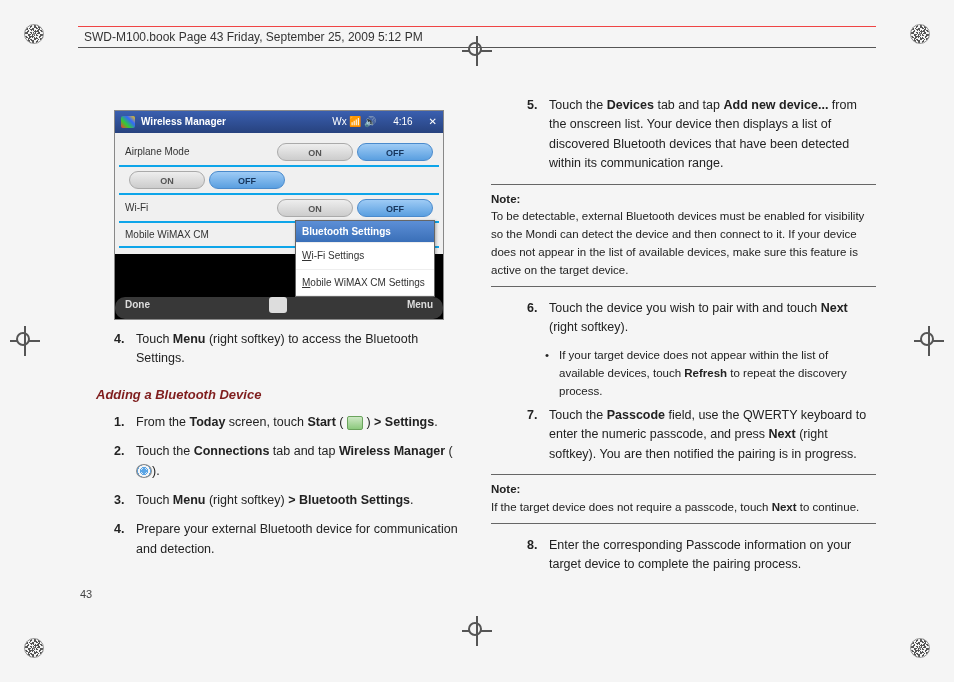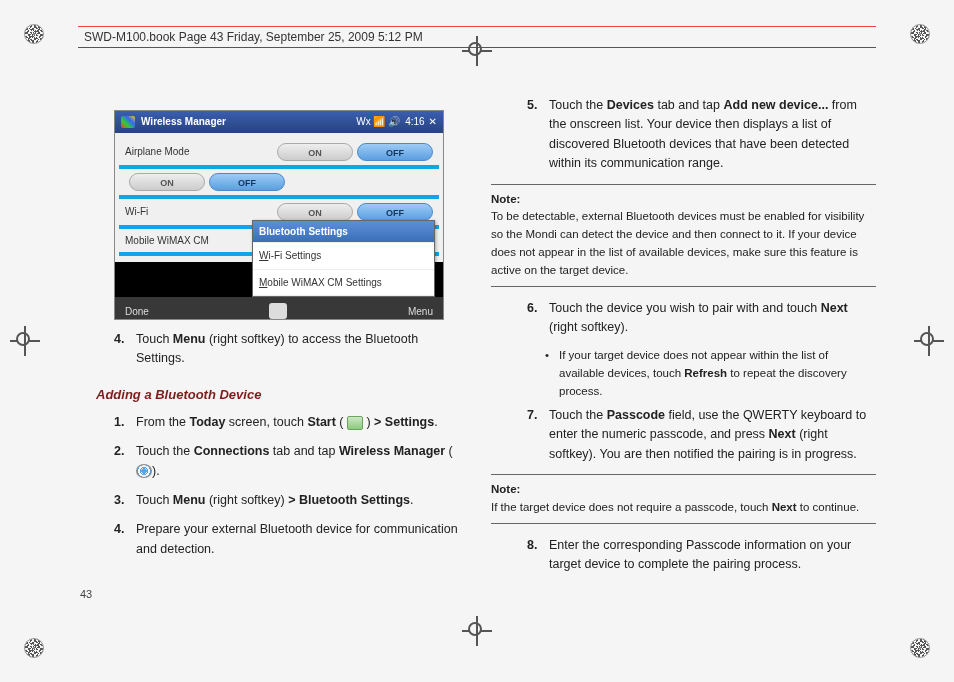--- a/index.html
+++ b/index.html
@@ -57,40 +57,40 @@
   .col { flex: 1; font-size: 12.5px; color: #222; line-height: 1.55; }
   .screenshot {
     width: 330px; height: 210px; background: #000; margin: 20px 0 10px 36px;
     border: 1px solid #888; position: relative;
   }
   .ss-title {
     background: linear-gradient(#3a5fb0,#27427e); color:#fff; font-size:10px;
     padding: 3px 6px; display:flex; align-items:center; font-weight:bold;
   }
   .ss-flag { width:14px;height:12px;background:linear-gradient(45deg,#f33,#3c3,#36f,#fc0);margin-right:6px;border-radius:2px;}
-  .ss-time { margin-left:auto; font-weight:normal; display:flex; gap:4px; align-items:center;justify-content:space-between;}
+  .ss-time { margin-left:auto; font-weight:normal; display:flex; gap:16px; align-items:center;justify-content:space-between;}
   .ss-body { background:#f0f0f0; padding:6px 4px; }
-  .ss-row { display:flex; align-items:center; padding:4px 6px; border-bottom:4px solid #0ea5e9; font-size:10px; color:#333;}
+  .ss-row { display:flex; align-items:center; padding:4px 6px; border-bottom:2px solid #0ea5e9; font-size:10px; color:#333;}
   .ss-label { flex:1; }
   .ss-btn-on, .ss-btn-off {
     width:76px; height:18px; border-radius:9px; font-size:9px; text-align:center; line-height:18px;
     margin-left:4px; color:#555; font-weight:bold;
   }
   .ss-btn-on { background:linear-gradient(#eee,#ccc); border:1px solid #aaa;}
   .ss-btn-off { background:linear-gradient(#9ecbf5,#5a9fe0); border:1px solid #4a8acc; color:#16355c;}
   .ss-menu-popup {
-    position:absolute; bottom:22px; right:8px; width:183px; background:#fff; border:1px solid #666;
+    position:absolute; bottom:22px; right:8px; width:140px; background:#fff; border:1px solid #666;
     font-size:10px; box-shadow:1px 1px 3px rgba(0,0,0,.3);
   }
   .ss-menu-popup .hdr { background:linear-gradient(#5c8fd6,#3a6fb8); color:#fff; padding:3px 6px; font-weight:bold;}
   .ss-menu-popup div { padding:5px 6px; border-bottom:1px solid #eee; color:#333;}
   .ss-menu-popup div u { text-decoration: underline; }
   .ss-footer {
     position:absolute; bottom:0; left:0; right:0; height:22px; background:#383838;
-    display:flex; align-items:flex-end; color:#ddd; font-size:10px; padding:0 10px; font-weight:normal;
+    display:flex; align-items:flex-start; color:#ddd; font-size:10px; padding:0 10px; font-weight:bold;border-radius:10px;
   }
   .ss-footer .kb { margin:0 auto; width:18px;height:16px;background:#ddd;border-radius:3px;}
   ol.steps { list-style:none; padding:0; }
   ol.steps > li { display:flex; margin: 5px 0 10px 36px; }
   ol.steps > li > .num { font-weight:bold; width:22px; flex-shrink:0; }
   ol.steps > li > .txt { flex:1; }
   .heading {
     color:#7f1d1d; font-weight:bold; font-style:italic; font-size:13px; margin:16px 0 8px 18px;
   }
   .b { font-weight:bold; }

